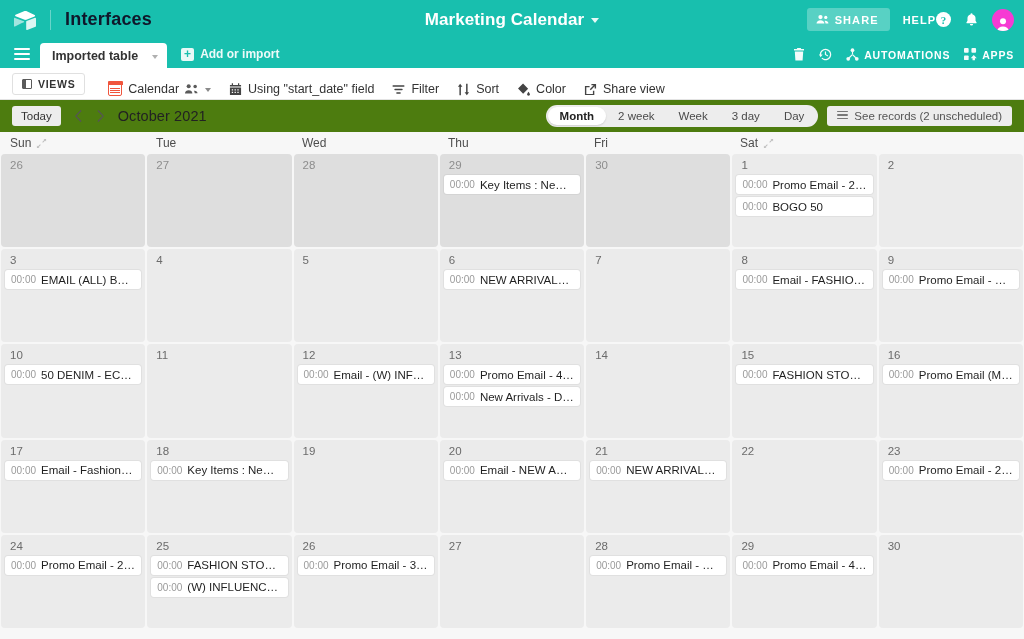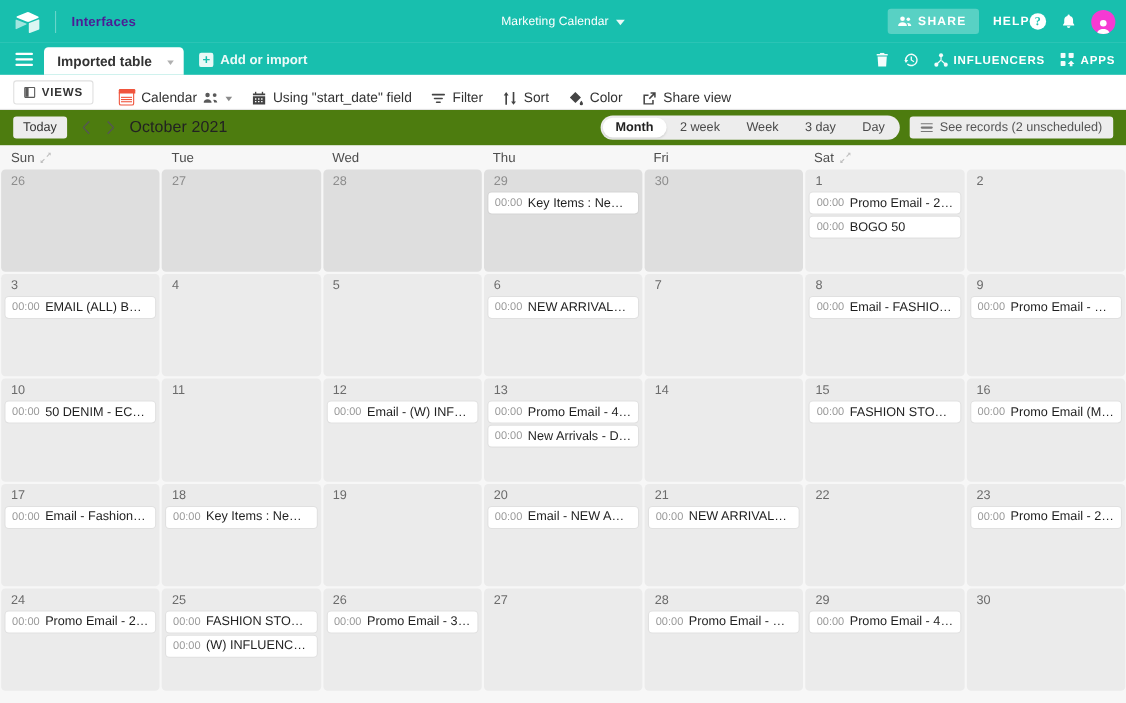--- a/index.html
+++ b/index.html
@@ -19,31 +19,31 @@
     position: relative;
     padding: 0 10px 0 12px;
   }
   .logo-mark { width: 26px; height: 26px; display:flex; align-items:center; justify-content:center; }
   .logo-mark svg { width: 22px; height: 20px; }
   .hdr-divider {
     width: 1px; height: 20px; background: rgba(255,255,255,.35);
     margin: 0 14px 0 12px;
   }
   .interfaces-link {
-    color: #4c1d95; font-size: 12px; font-weight: 700; letter-spacing: .2px;
+    color: #0f172a; font-size: 18px; font-weight: 700; letter-spacing: .2px;
     cursor: pointer;
   }
   .app-title-wrap {
     position: absolute; left: 0; right: 0; top: 0; height: 39px;
     display: flex; align-items: center; justify-content: center;
     pointer-events: none;
   }
   .app-title-inner { display: flex; align-items: center; gap: 7px; pointer-events: auto; }
   .app-title {
-    color: #fff; font-size: 11px; font-weight: 400; letter-spacing: .1px;
+    color: #fff; font-size: 17px; font-weight: 700; letter-spacing: .1px;
   }
   .caret-down {
     width: 0; height: 0; border-left: 4px solid transparent; border-right: 4px solid transparent;
     border-top: 5px solid rgba(255,255,255,.9); margin-top: 2px;
   }
   .topbar-right {
     margin-left: auto; display: flex; align-items: center; gap: 13px; z-index: 2;
   }
   .share-btn {
     display: flex; align-items: center; gap: 6px;
@@ -168,21 +168,21 @@
   }
   .mode-pills {
     background: #ededed; border-radius: 13px; display: flex; align-items: center;
     padding: 2px; gap: 0;
   }
   .pill {
     font-size: 11.5px; color: #4a4a4a; padding: 3px 12px; border-radius: 11px; cursor: pointer;
   }
   .pill.active { background: #fff; color: #222; font-weight: 600; box-shadow: 0 1px 2px rgba(0,0,0,.12); }
   .see-records {
-    background: #ededed; border-radius: 3px; display: flex; align-items: flex-end; gap: 6px;
+    background: #ededed; border-radius: 3px; display: flex; align-items: center; gap: 6px;
     padding: 4px 10px; font-size: 11.5px; color: #555; cursor: pointer;
   }
   .rec-lines { width: 11px; }
   .rec-lines span { display:block; height:1.5px; background:#777; margin-bottom:2px; border-radius:1px;}
 
   
   .weekhead {
     display: grid; grid-template-columns: repeat(7, 1fr);
     background: #f7f7f7; height: 22px; padding: 0 1px;
   }
@@ -297,21 +297,21 @@
     <svg class="tb-icon" width="13" height="13" viewBox="0 0 14 14">
         <path d="M7 .8a6.2 6.2 0 1 1-4.4 10.6l1-1A4.8 4.8 0 1 0 2.2 7H4L1.7 9.9 0 7h.8A6.2 6.2 0 0 1 7 .8zm.6 2.9v3.1l2.3 1.4-.6 1L6.3 7.3v-3.6z"></path>
       </svg>
     <div class="tb-item">
       <svg class="tb-icon" width="13" height="13" viewBox="0 0 14 14">
           <circle cx="7" cy="2.4" r="2"></circle>
           <circle cx="2.4" cy="11.6" r="2"></circle>
           <circle cx="11.6" cy="11.6" r="2"></circle>
           <path d="M6.4 4.2h1.2v3.3H6.4zM3 9.9 6.4 6.7l.9.9L3.9 11zM10.9 9.9 7.5 6.7l-.9.9L10.1 11z"></path>
         </svg>
-      <span class="tb-label">INFLUENCERS</span>
+      <span class="tb-label">AUTOMATIONS</span>
     </div>
     <div class="tb-item">
       <svg class="tb-icon" width="13" height="13" viewBox="0 0 14 14">
           <rect x="0" y="0" width="5" height="5" rx="1"></rect>
           <rect x="0" y="8" width="5" height="5" rx="1"></rect>
           <rect x="8" y="0" width="5" height="5" rx="1"></rect>
           <path d="M10.5 7.5 13.8 11h-2v2.2h-2.6V11h-2z"></path>
         </svg>
       <span class="tb-label">APPS</span>
     </div>

